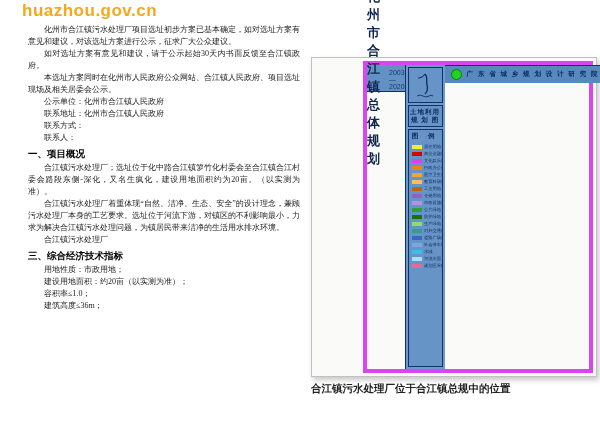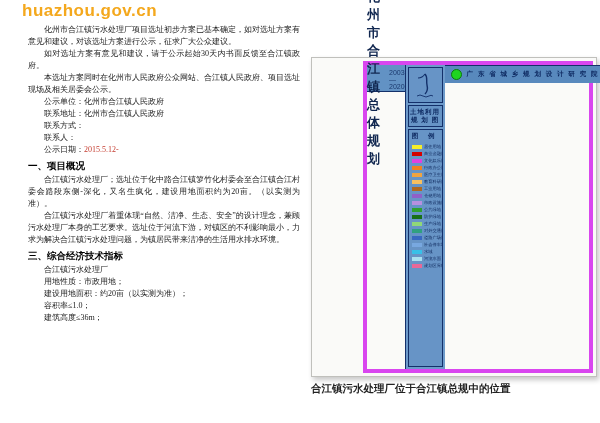--- a/index.html
+++ b/index.html
@@ -91,32 +91,31 @@
       <div class="blk p"><span>本选址方案同时在化州市人民政府公众网站、合江镇人民政府、项目选址现场及相关居委会公示。</span><span class="red"></span></div>
 
       <div class="blk line"><span>公示单位：化州市合江镇人民政府</span><span class="red"></span></div>
 
       <div class="blk line"><span>联系地址：化州市合江镇人民政府</span><span class="red"></span></div>
 
       <div class="blk line"><span>联系方式：</span><span class="red"></span></div>
 
       <div class="blk line"><span>联系人：</span><span class="red"></span></div>
 
-      <div class="blk line"><span>公示日期：</span><span class="red">2015.5.12-</span></div>
 
       <div class="blk h"><span>一、项目概况</span><span class="red"></span></div>
 
       <div class="blk p"><span>合江镇污水处理厂；选址位于化中路合江镇箩竹化村委会至合江镇合江村委会路段东侧-深化，又名生疯化，建设用地面积约为20亩。（以实测为准）。</span><span class="red"></span></div>
 
 
       <div class="blk p"><span>合江镇污水处理厂着重体现“自然、洁净、生态、安全”的设计理念，兼顾污水处理厂本身的工艺要求。选址位于河流下游，对镇区的不利影响最小，力求为解决合江镇污水处理问题，为镇居民带来洁净的生活用水排水环境。</span><span class="red"></span></div>
 
+      <div class="blk line"><span>合江镇污水处理厂</span><span class="red"></span></div>
+
       <div class="blk h"><span>三、综合经济技术指标</span><span class="red"></span></div>
-
-      <div class="blk line"><span>合江镇污水处理厂</span><span class="red"></span></div>
 
       <div class="blk line"><span>用地性质：市政用地；</span><span class="red"></span></div>
 
       <div class="blk line"><span>建设用地面积：约20亩（以实测为准）；</span><span class="red"></span></div>
 
       <div class="blk line"><span>容积率≤1.0；</span><span class="red"></span></div>
 
       <div class="blk line"><span>建筑高度≤36m；</span><span class="red"></span></div>
     </div>
 </div>

